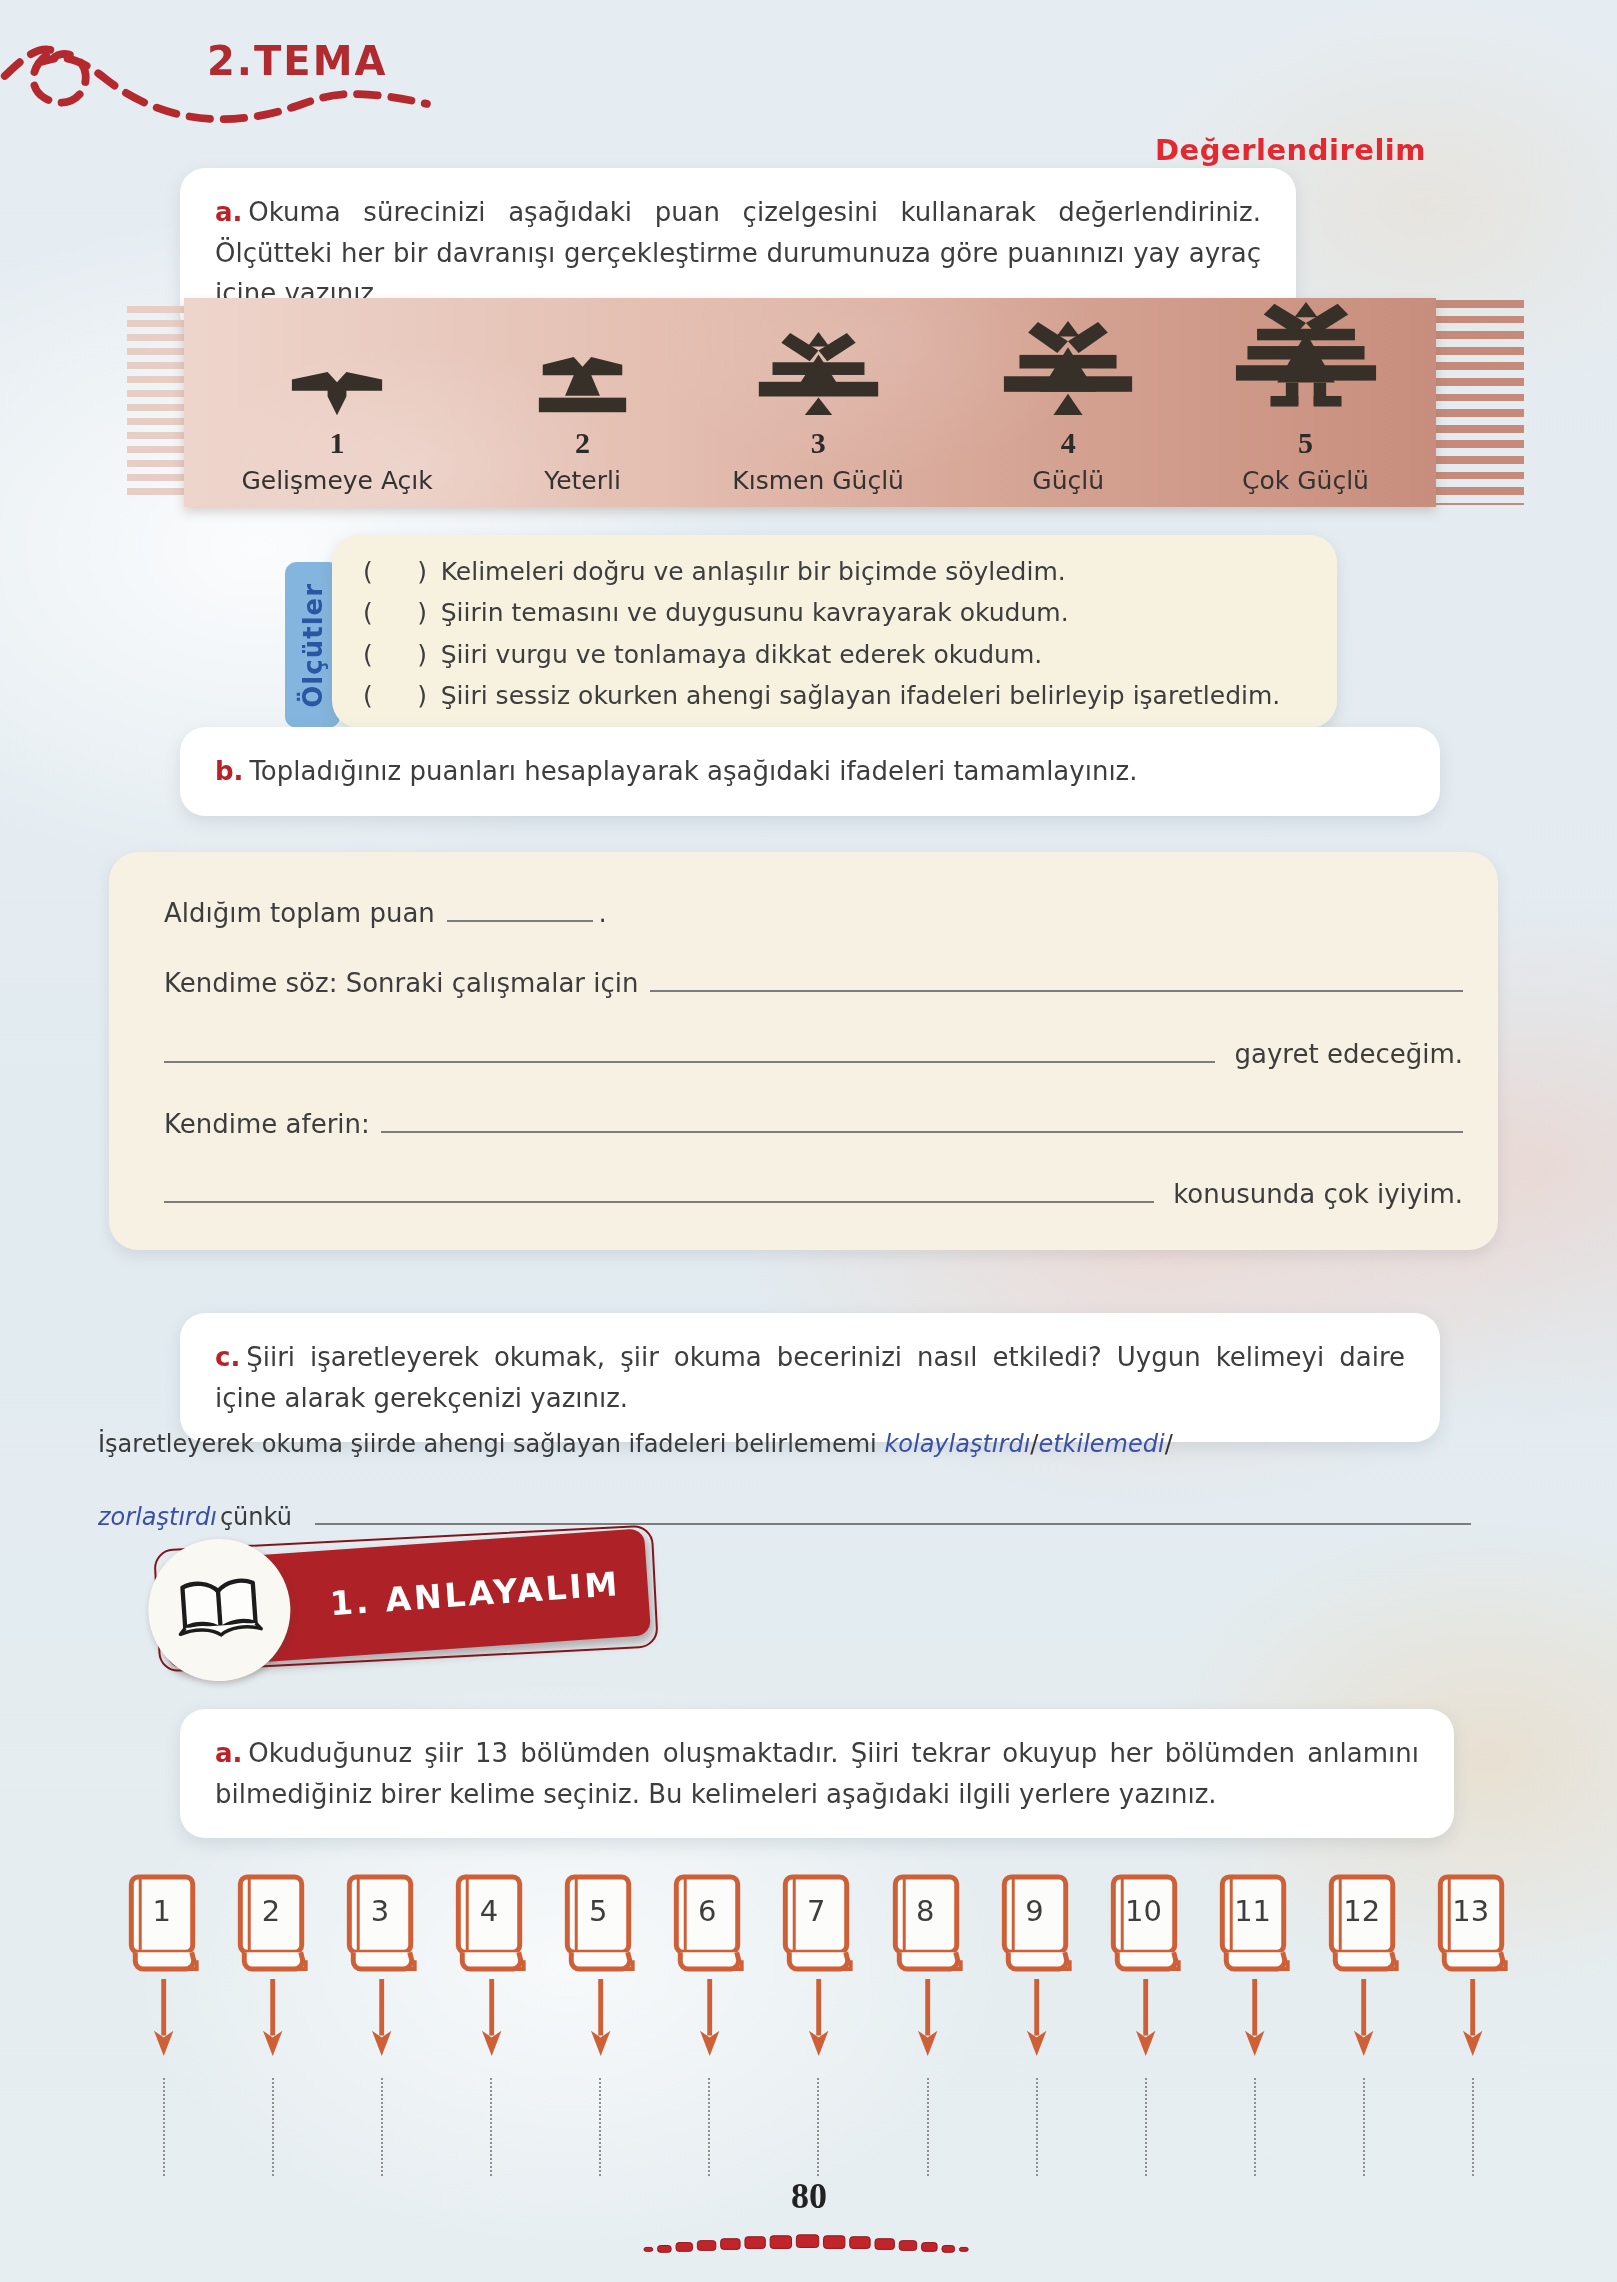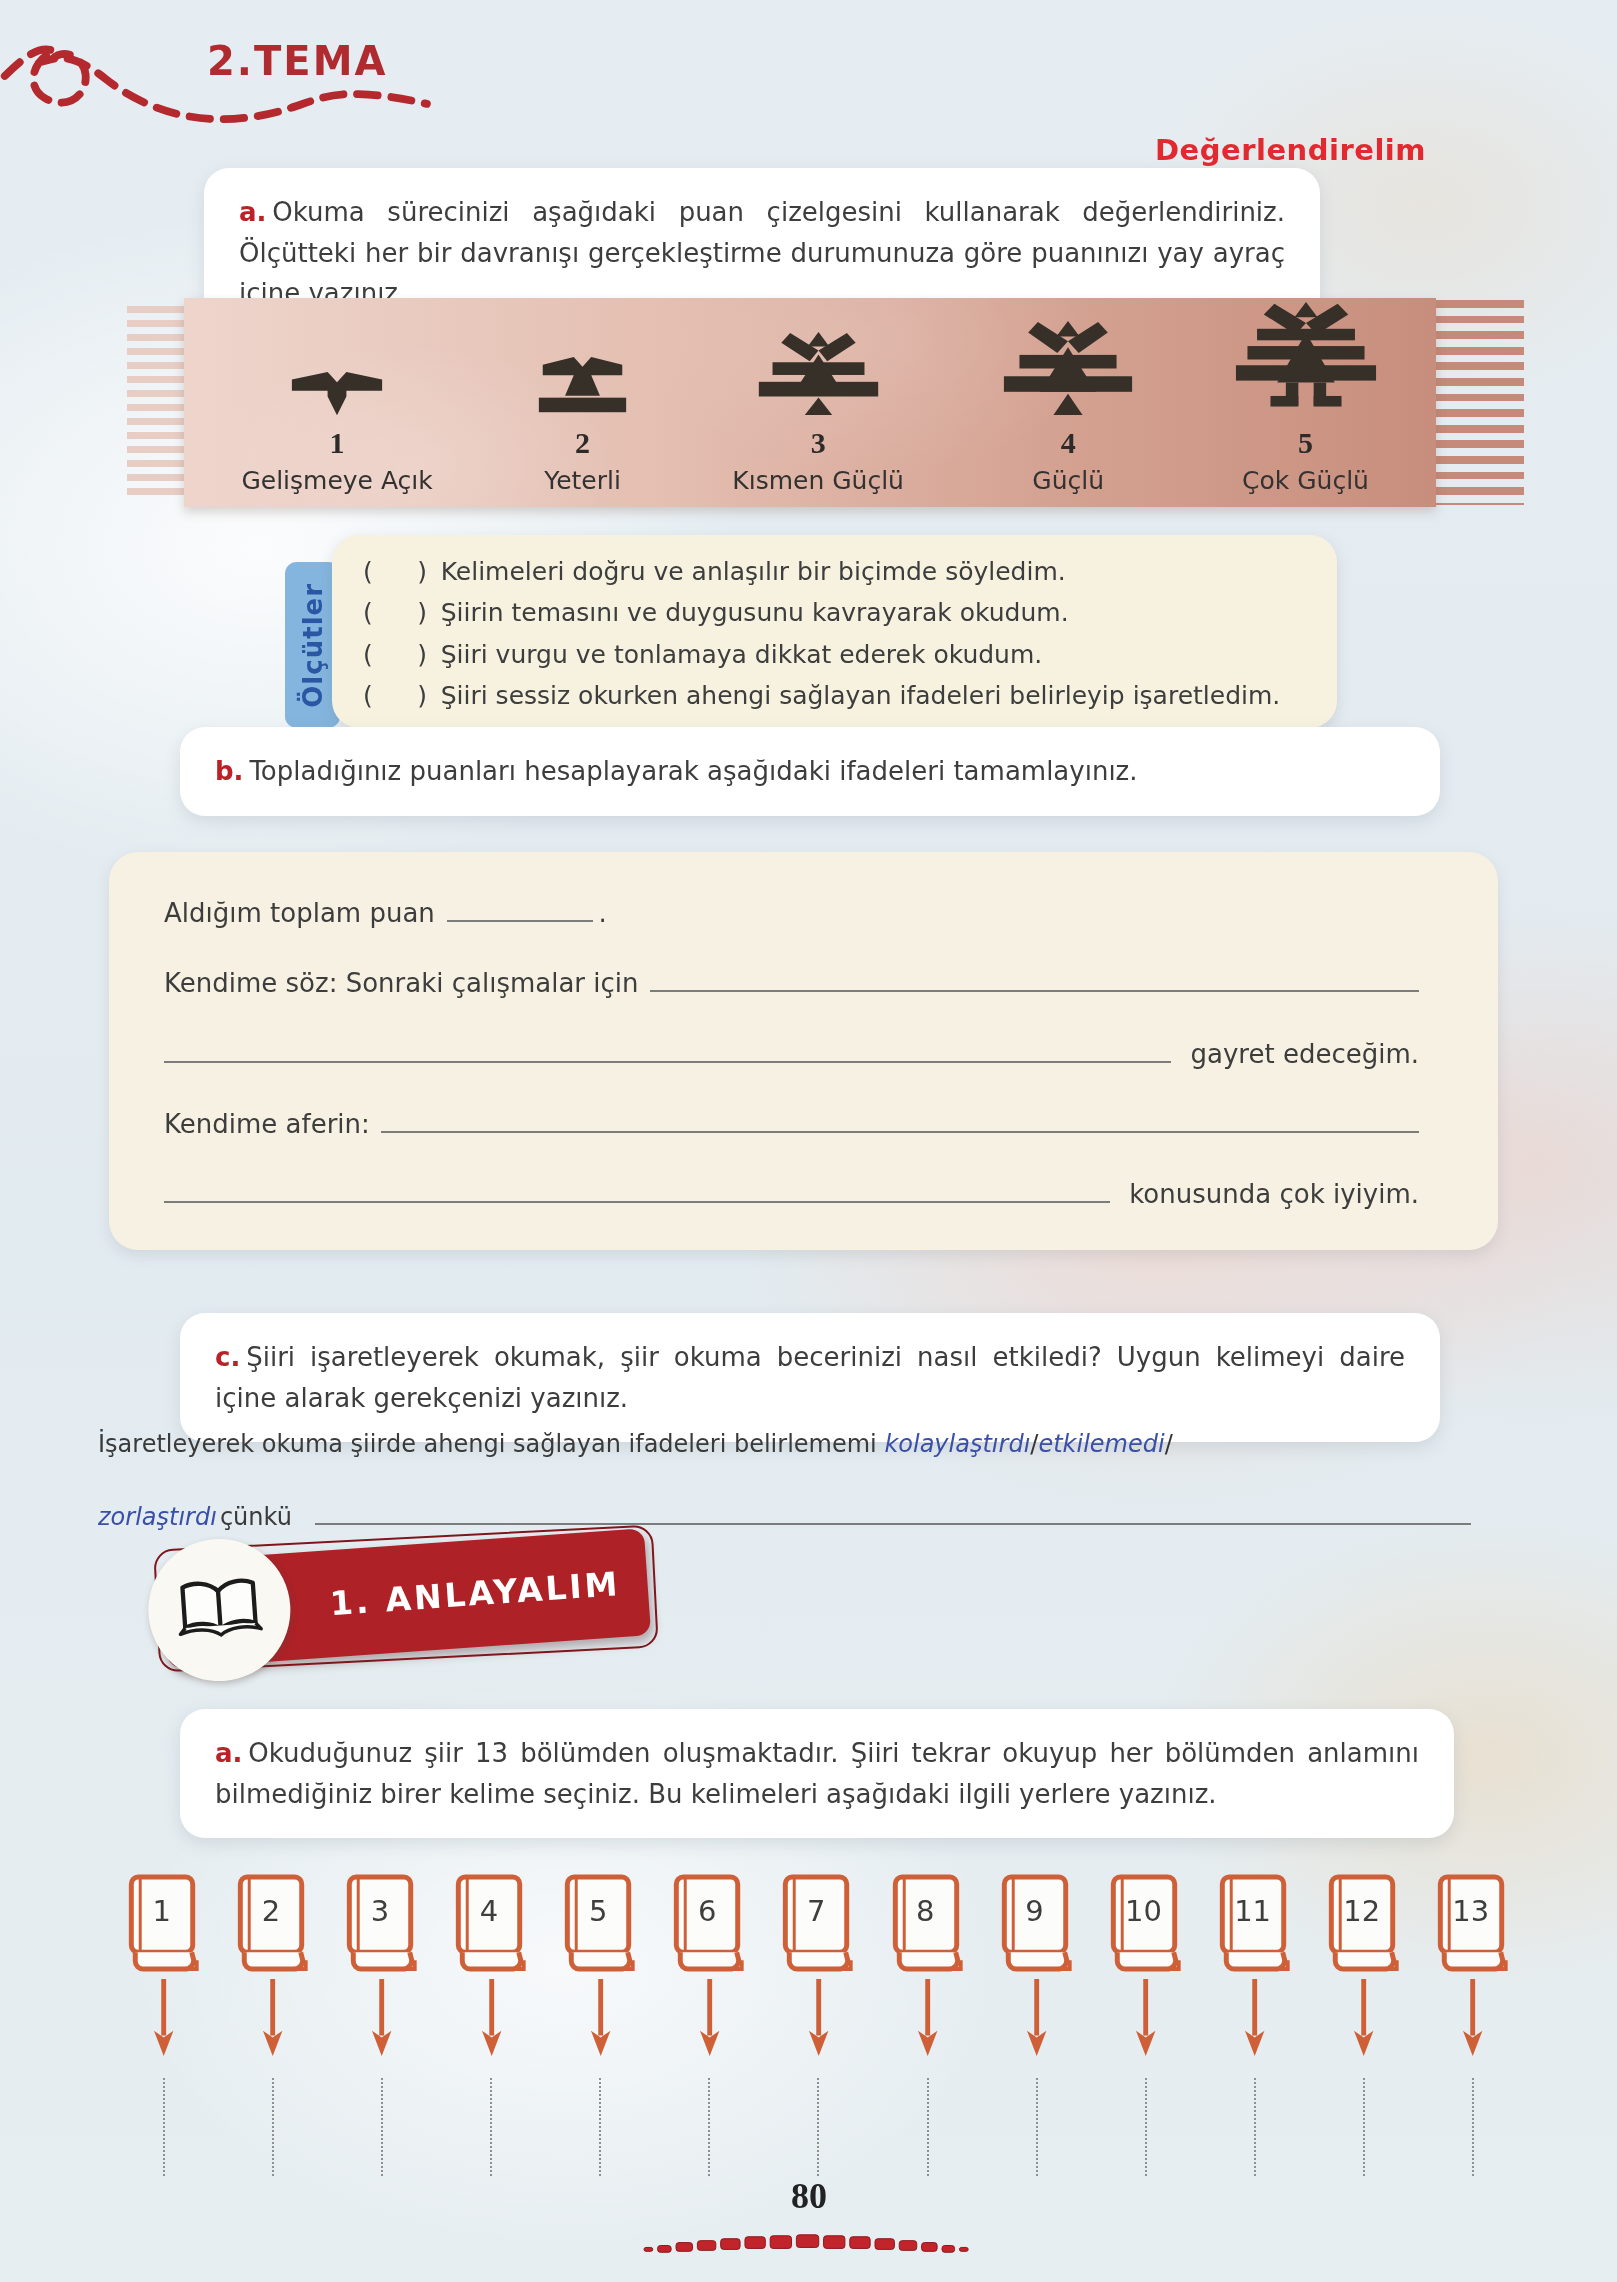--- a/index.html
+++ b/index.html
@@ -54,21 +54,21 @@
     font-weight:bold; color:#2a56a3; letter-spacing:1px; }
   .crit-box { position:absolute; left:332px; top:535px; width:1005px; height:193px;
     background:#f6f2df; border-radius:27px; box-shadow:0 5.9px 13.7px rgba(110,120,130,.2);
     padding:21.5px 29px 17.6px 31px; display:flex; flex-direction:column; justify-content:space-between; }
   .crit-row { display:flex; align-items:baseline; font-size:25px; color:#3d3d3d; }
   .paren { display:inline-flex; width:64px; justify-content:space-between; margin-right:13.7px;
     font-size:25px; }
   
   .form-box { position:absolute; left:109px; top:852px; width:1389px; height:398px;
     background:#f6f1e2; border-radius:29px; box-shadow:0 5.9px 13.7px rgba(110,120,130,.16);
-    padding:43px 79px 41px 55px; display:flex; flex-direction:column; justify-content:space-between;
+    padding:43px 35px 41px 55px; display:flex; flex-direction:column; justify-content:space-between;
     font-size:26px; color:#3d3d3d; }
   .form-row { display:flex; align-items:baseline; }
   .blank { border-bottom:2px solid #7c7c7c; height:1.05em; }
   .blank.grow { flex:1; margin-left:11.7px; }
   .blank.lead { margin-left:0; margin-right:13.7px; }
   .blank.short { width:146px; margin-left:11.7px; }
   .suffix { margin-left:5.9px; white-space:nowrap; }
   
   .fill-line { position:absolute; left:98px; width:1373px; font-size:24px; color:#3a3a3a; }
   .fill-line.l1 { top:1430px; }
@@ -108,21 +108,21 @@
 <div class="page">
 
   <svg class="deco-route" width="468" height="127" viewBox="0 0 480 130">
     <path d="M -12 86 C 18 58 42 26 64 36 C 42 44 34 72 54 84 C 76 97 98 82 96 60 C 94 42 74 32 62 44
              C 78 40 96 48 116 64 C 150 91 200 112 262 104 C 318 97 330 78 376 80 C 406 81 428 86 446 90" fill="none" stroke="#b3292e" stroke-width="8" stroke-linecap="round" stroke-dasharray="21 14"></path>
   </svg>
   <div class="tema-title">2.TEMA</div>
 
   <div class="eval-header">Değerlendirelim</div>
 
-  <div class="white-box" style="left:180px; top:168px; width:1116px;margin-left:24px;">
+  <div class="white-box" style="left:180px; top:168px; width:1116px;">
     <p class="box-text"><b class="letter">a.</b><span>Okuma sürecinizi aşağıdaki puan çizelgesini kullanarak değerlendiriniz. Ölçütteki her bir davranışı gerçekleştirme durumunuza göre puanınızı yay ayraç içine yazınız.</span></p>
   </div>
 
   <div class="kilim">
     <div class="fringe left"></div>
     <div class="fringe right"></div>
     <div class="band">
 
       <div class="scale-col">
         <svg width="94" height="49" viewBox="0 0 100 52">

